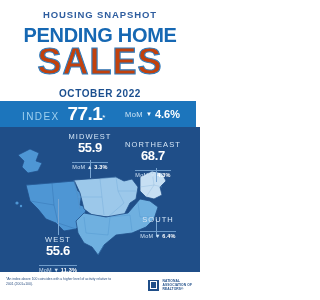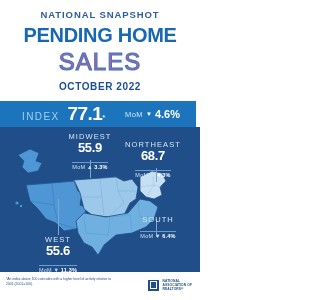--- a/index.html
+++ b/index.html
@@ -31,30 +31,30 @@
   .title1{
     margin-top:5px;
     font-size:20px;
     line-height:20px;
     letter-spacing:-0.3px;
     font-weight:700;
     color:#1668b3;
   }
   .title2{
     margin-top:-1px;
-    font-size:24px;
+    font-size:36px;
     line-height:36px;
     letter-spacing:1px;
-    font-weight:400;
-    color:#ec4899;
+    font-weight:700;
+    color:#c2410c;
     -webkit-text-stroke:1.1px #2f7ec0;
     text-shadow:none;
   }
   .subtitle{
-    margin-top:1px;
+    margin-top:8px;
     font-size:10px;
     letter-spacing:.6px;
     font-weight:700;
     color:#1b4f8f;
   }
 
   
   .indexbar{
     position:absolute;left:0;top:101px;width:196px;height:26px;
     background:#1c75bc;
@@ -132,21 +132,21 @@
     font-size:3.3px;line-height:4.1px;font-weight:700;
     color:#1f4e88;letter-spacing:.1px;
   }
 </style>
 </head>
 <body>
 
 <div class="infographic">
 
   <div class="header">
-    <div class="kicker">NATIONAL SNAPSHOT</div>
+    <div class="kicker">HOUSING SNAPSHOT</div>
     <div class="title1">PENDING HOME</div>
     <div class="title2">SALES</div>
     <div class="subtitle">OCTOBER 2022</div>
   </div>
 
   <div class="indexbar">
     <div class="idx-left">
       <span class="idx-label">INDEX</span>
       <span class="idx-value">77.1</span>
       <span class="idx-star">*</span>

